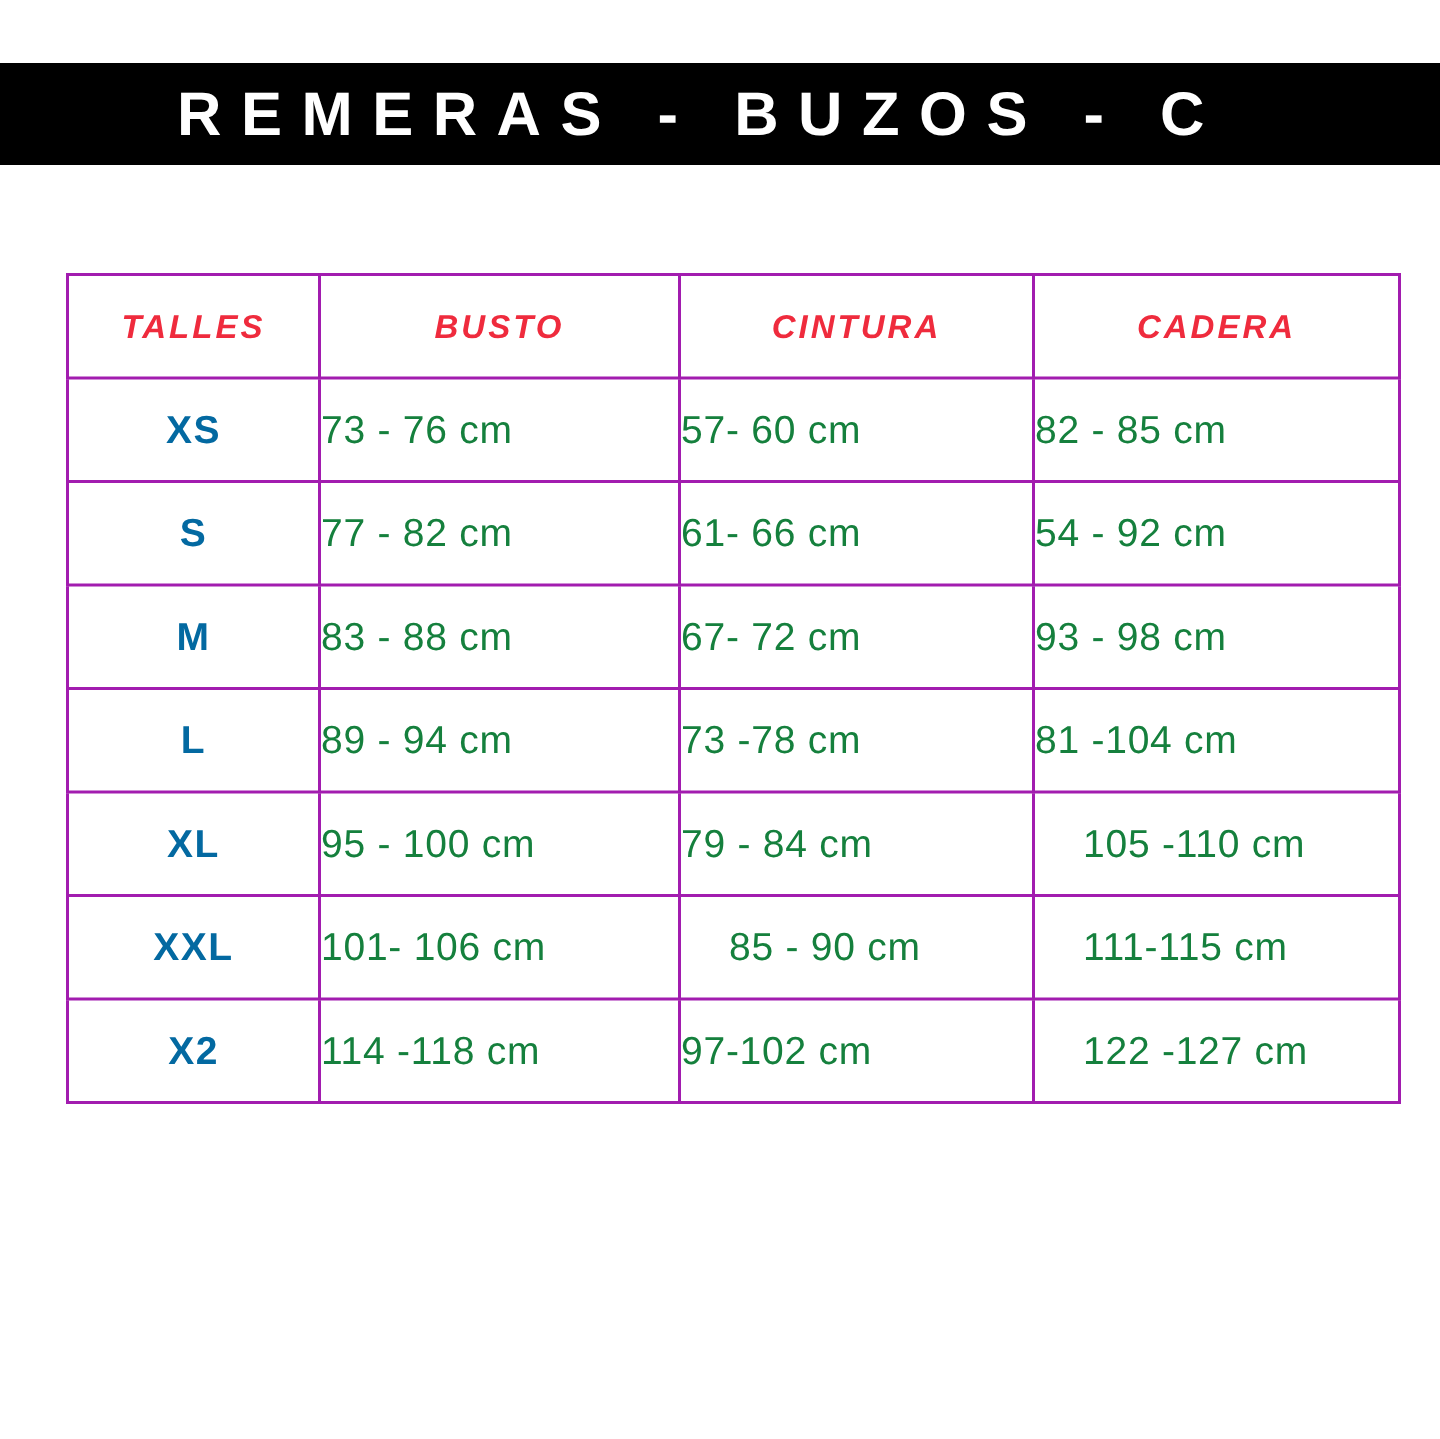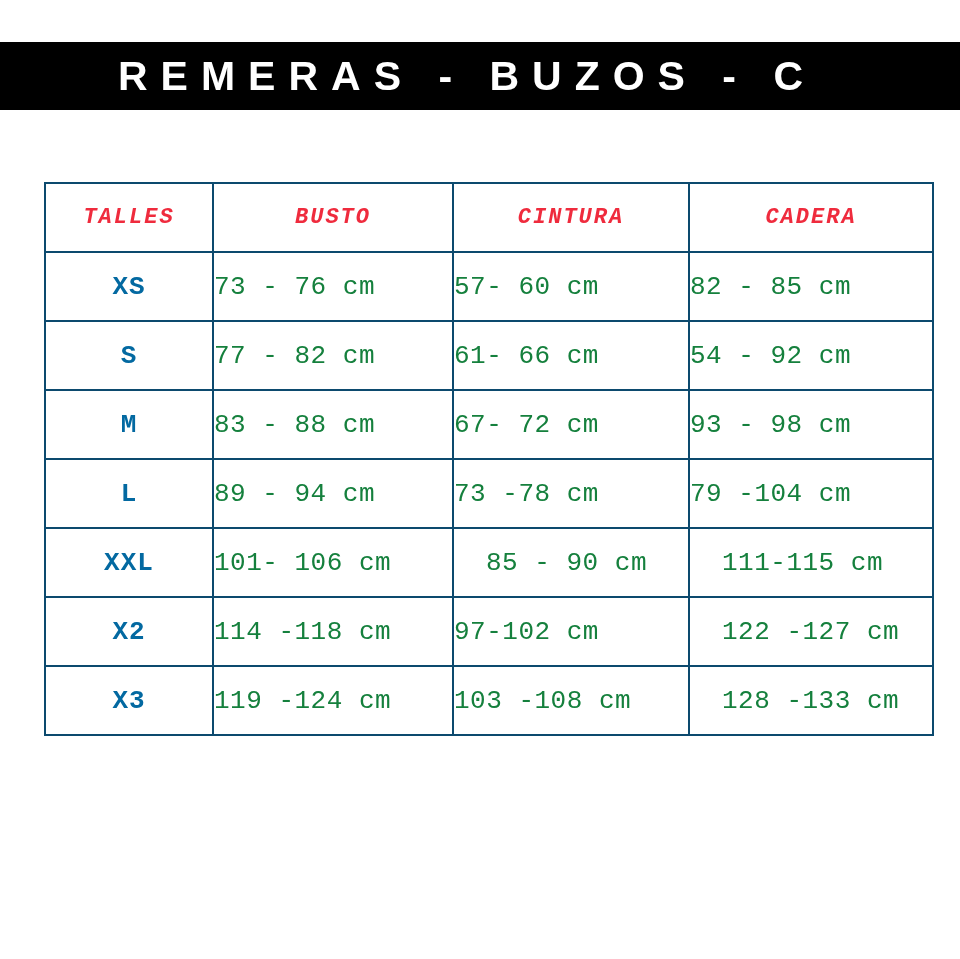--- a/index.html
+++ b/index.html
@@ -49,25 +49,24 @@
     top: 182px;
     width: 888px;
   }
   table.size-table {
     border-collapse: collapse;
     width: 888px;
     table-layout: fixed;
   }
   table.size-table th,
   table.size-table td {
-    border: 2px solid #0c4a6e;
+    border: 2px solid #a21caf;
     height: 67px;
     padding: 0 0 0 0;
     vertical-align: middle;
-    font-family: Liberation Mono, monospace;
   }
   
   col.c-talles { width: 168px; }
   col.c-busto  { width: 240px; }
   col.c-cintura{ width: 236px; }
   col.c-cadera { width: 244px; }
 
   thead th {
     color: #ef2b3d;
     font-family: "Liberation Sans", sans-serif;
@@ -136,37 +135,37 @@
         <tr>
           <td class="size-cell">M</td>
           <td class="measure-cell">83 - 88 cm</td>
           <td class="measure-cell">67- 72 cm</td>
           <td class="measure-cell">93 - 98 cm</td>
         </tr>
         <tr>
           <td class="size-cell">L</td>
           <td class="measure-cell">89 - 94 cm</td>
           <td class="measure-cell">73 -78 cm</td>
-          <td class="measure-cell">79 -104 cm</td>
+          <td class="measure-cell">81 -104 cm</td>
+        </tr>
+        <tr>
+          <td class="size-cell">XL</td>
+          <td class="measure-cell">95 - 100 cm</td>
+          <td class="measure-cell">79 - 84 cm</td>
+          <td class="measure-cell ind">105 -110 cm</td>
         </tr>
         <tr>
           <td class="size-cell">XXL</td>
           <td class="measure-cell">101- 106 cm</td>
           <td class="measure-cell ind">85 - 90 cm</td>
           <td class="measure-cell ind">111-115 cm</td>
         </tr>
         <tr>
           <td class="size-cell">X2</td>
           <td class="measure-cell">114 -118 cm</td>
           <td class="measure-cell">97-102 cm</td>
           <td class="measure-cell ind">122 -127 cm</td>
         </tr>
-        <tr>
-          <td class="size-cell">X3</td>
-          <td class="measure-cell">119 -124 cm</td>
-          <td class="measure-cell">103 -108 cm</td>
-          <td class="measure-cell ind">128 -133 cm</td>
-        </tr>
       </tbody>
     </table>
   </div>
 
 </div>
 
 </body></html>

